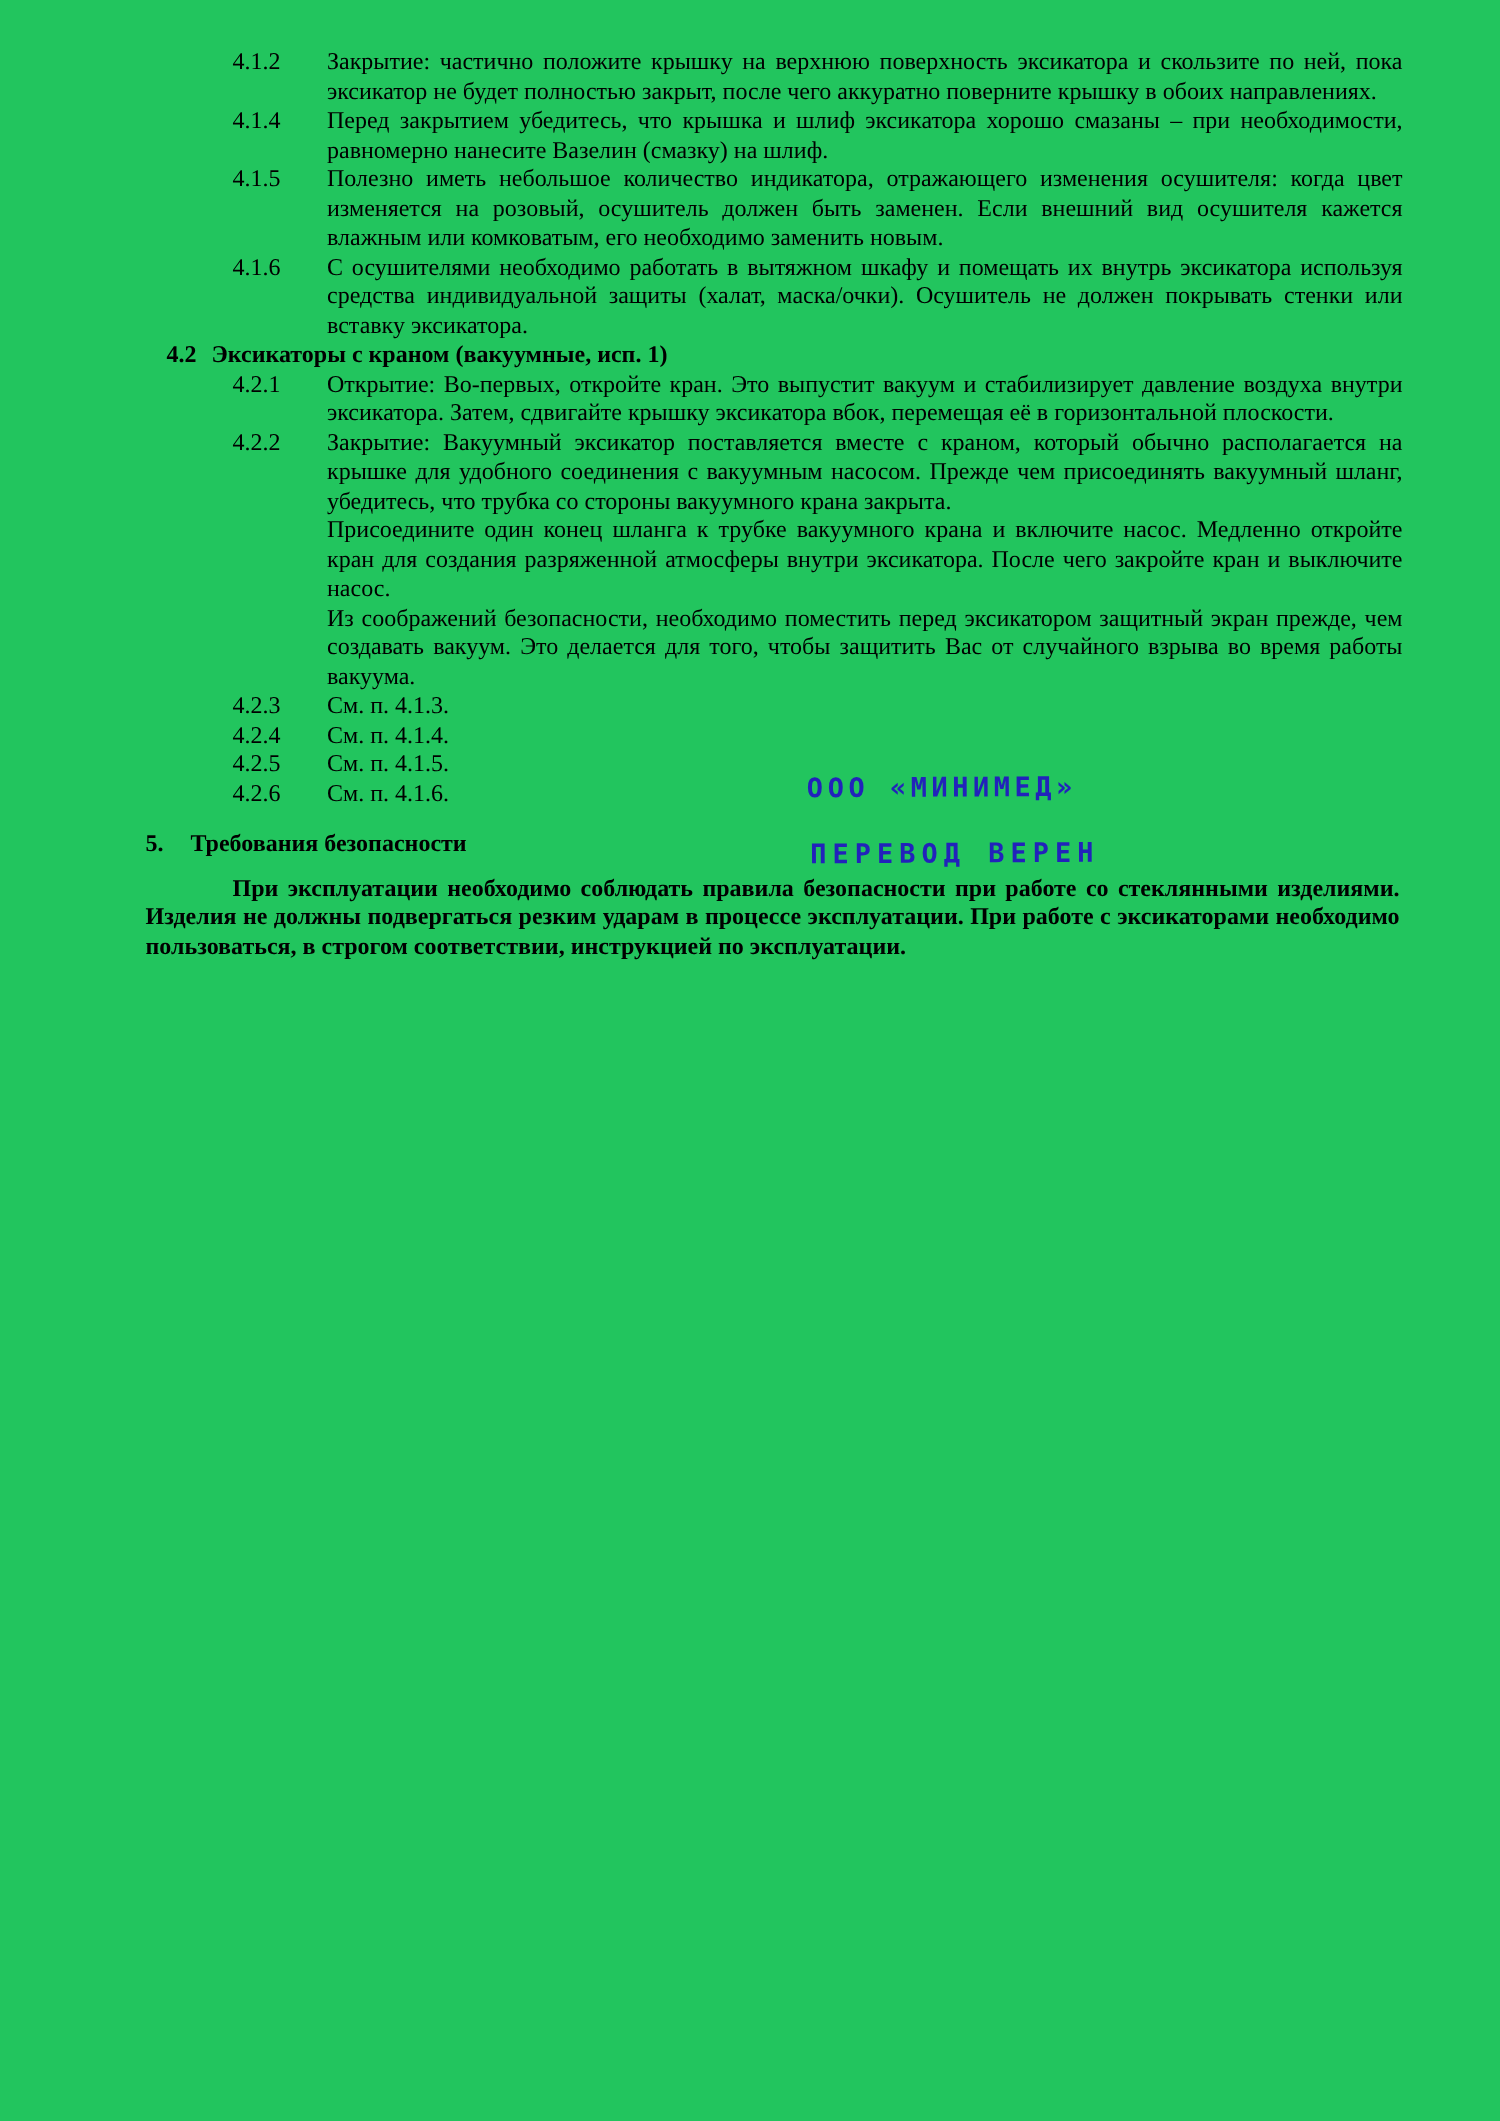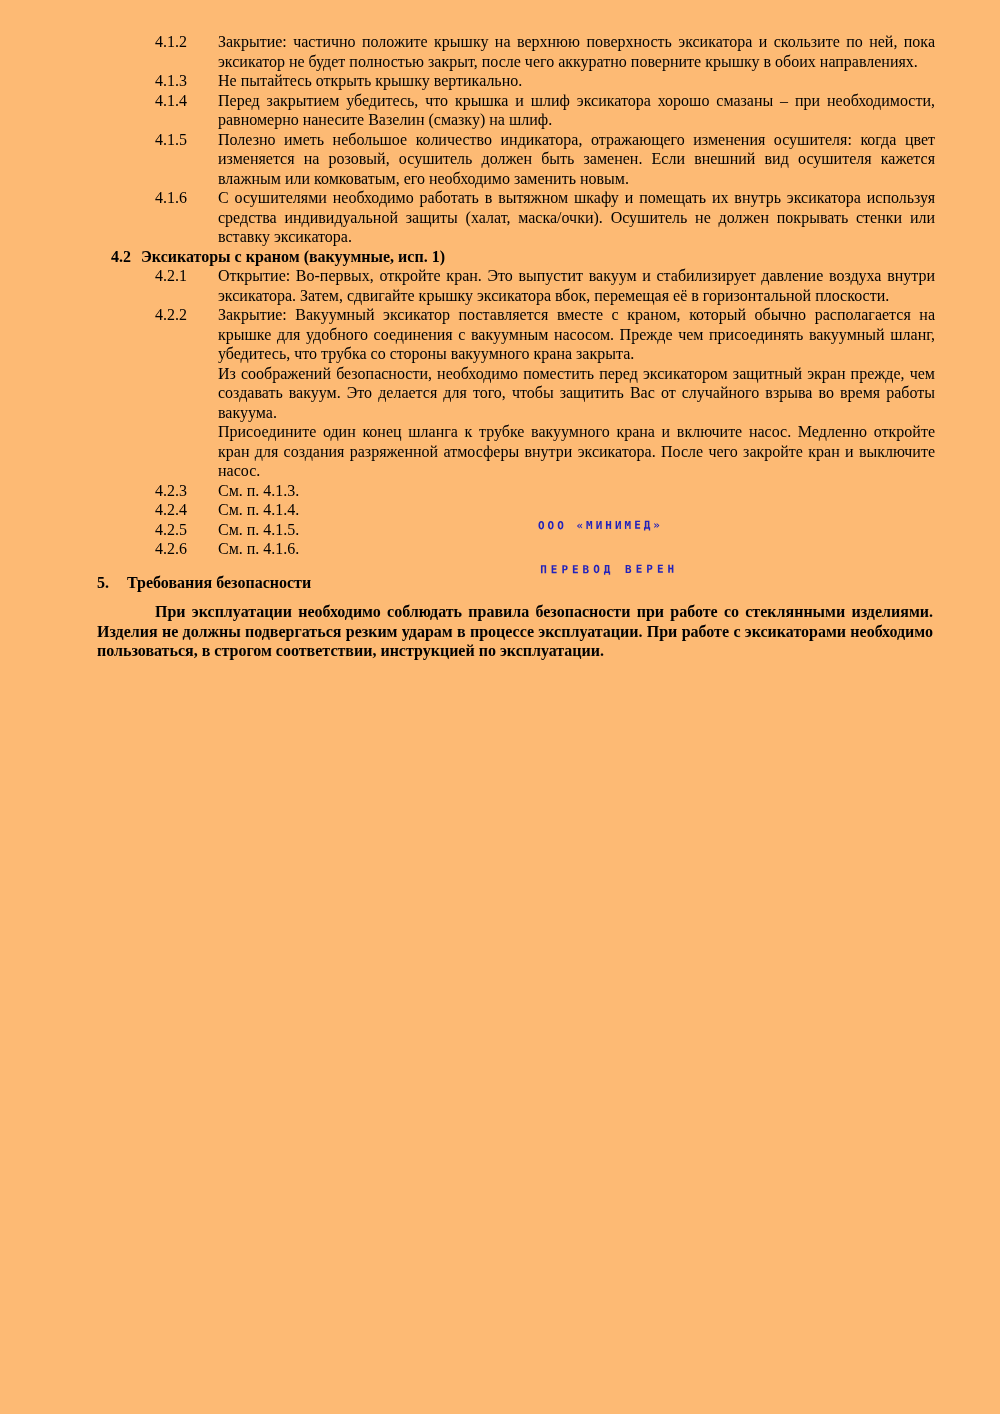--- a/index.html
+++ b/index.html
@@ -1,21 +1,21 @@
 <!DOCTYPE html>
 <html><head>
 <meta charset="utf-8">
 <style>
   html, body { margin: 0; padding: 0; background: #e8e8e8; }
   .page {
     position: relative;
     width: 1000px;
     height: 1414px;
     margin: 0 auto;
-    background: #fdba74;
+    background: #22c55e;
     font-family: "Liberation Serif", serif;
     font-size: 16px;
     line-height: 19.5px;
     color: #000000;
     box-sizing: border-box;
     padding: 32px 65px 40px 97px;
     overflow: hidden;
   }
   .list-row { display: flex; margin-left: 58px; }
   .list-num { width: 63px; flex: none; }
@@ -38,39 +38,35 @@
     margin: 4px 2px 0 0;
     font-weight: bold;
   }
   .stamp {
     position: absolute;
     left: 538px;
     top: 516px;
     color: #2222bb;
     font-family: "DejaVu Sans Mono", monospace;
     font-weight: bold;
-    font-size: 11px;
+    font-size: 18px;
     letter-spacing: 3px;
     white-space: nowrap;
     transform: rotate(-0.3deg);
   }
   .stamp .stamp-line2 { margin-top: 24px; margin-left: 2px; letter-spacing: 4px; }
 </style>
 </head>
 <body>
 
 <div class="page">
 
   <div class="list-row">
     <span class="list-num">4.1.2</span>
     <span class="list-text">Закрытие: частично положите крышку на верхнюю поверхность эксикатора и скользите по ней, пока эксикатор не будет полностью закрыт, после чего аккуратно поверните крышку в обоих направлениях.</span>
-  </div>
-  <div class="list-row">
-    <span class="list-num">4.1.3</span>
-    <span class="list-text">Не пытайтесь открыть крышку вертикально.</span>
   </div>
   <div class="list-row">
     <span class="list-num">4.1.4</span>
     <span class="list-text">Перед закрытием убедитесь, что крышка и шлиф эксикатора хорошо смазаны – при необходимости, равномерно нанесите Вазелин (смазку) на шлиф.</span>
   </div>
   <div class="list-row">
     <span class="list-num">4.1.5</span>
     <span class="list-text">Полезно иметь небольшое количество индикатора, отражающего изменения осушителя: когда цвет изменяется на розовый, осушитель должен быть заменен. Если внешний вид осушителя кажется влажным или комковатым, его необходимо заменить новым.</span>
   </div>
   <div class="list-row">
@@ -86,25 +82,25 @@
   <div class="list-row">
     <span class="list-num">4.2.1</span>
     <span class="list-text">Открытие: Во-первых, откройте кран. Это выпустит вакуум и стабилизирует давление воздуха внутри эксикатора. Затем, сдвигайте крышку эксикатора вбок, перемещая её в горизонтальной плоскости.</span>
   </div>
   <div class="list-row">
     <span class="list-num">4.2.2</span>
     <span class="list-text">Закрытие: Вакуумный эксикатор поставляется вместе с краном, который обычно располагается на крышке для удобного соединения с вакуумным насосом. Прежде чем присоединять вакуумный шланг, убедитесь, что трубка со стороны вакуумного крана закрыта.</span>
   </div>
   <div class="list-row">
     <span class="list-num"></span>
-    <span class="list-text">Из соображений безопасности, необходимо поместить перед эксикатором защитный экран прежде, чем создавать вакуум. Это делается для того, чтобы защитить Вас от случайного взрыва во время работы вакуума.</span>
+    <span class="list-text">Присоедините один конец шланга к трубке вакуумного крана и включите насос. Медленно откройте кран для создания разряженной атмосферы внутри эксикатора. После чего закройте кран и выключите насос.</span>
   </div>
   <div class="list-row">
     <span class="list-num"></span>
-    <span class="list-text">Присоедините один конец шланга к трубке вакуумного крана и включите насос. Медленно откройте кран для создания разряженной атмосферы внутри эксикатора. После чего закройте кран и выключите насос.</span>
+    <span class="list-text">Из соображений безопасности, необходимо поместить перед эксикатором защитный экран прежде, чем создавать вакуум. Это делается для того, чтобы защитить Вас от случайного взрыва во время работы вакуума.</span>
   </div>
   <div class="list-row">
     <span class="list-num">4.2.3</span>
     <span class="list-text">См. п. 4.1.3.</span>
   </div>
   <div class="list-row">
     <span class="list-num">4.2.4</span>
     <span class="list-text">См. п. 4.1.4.</span>
   </div>
   <div class="list-row">

